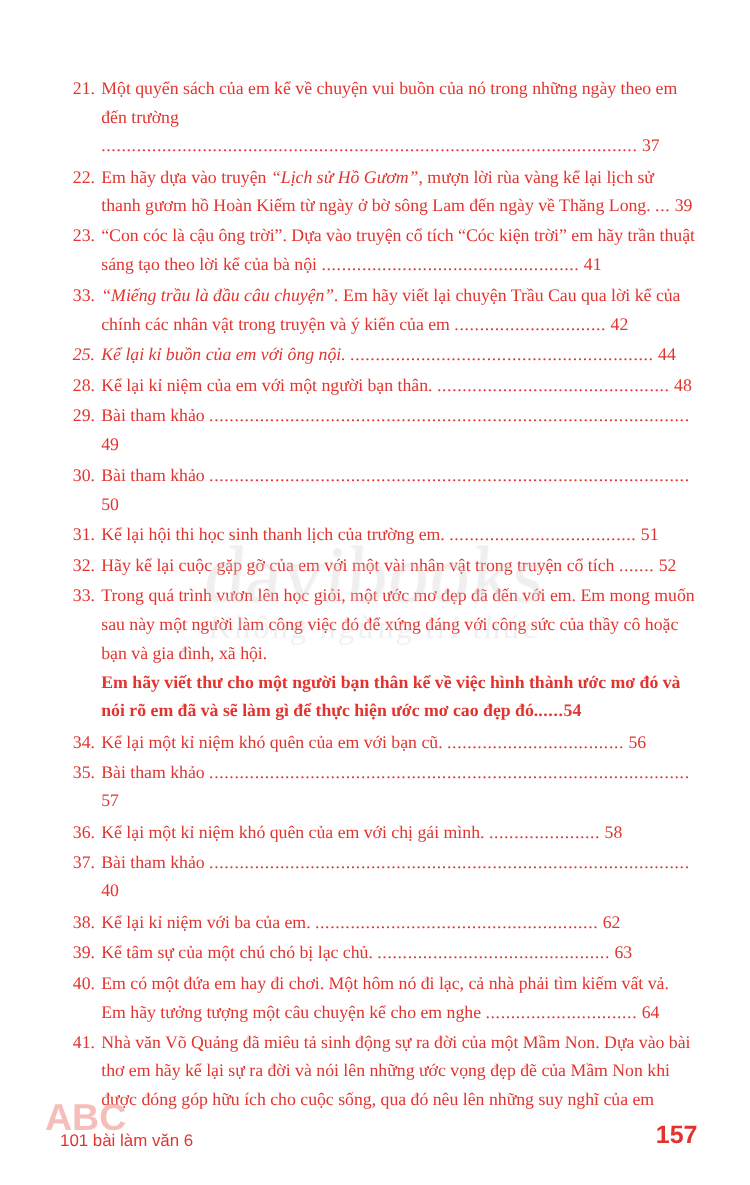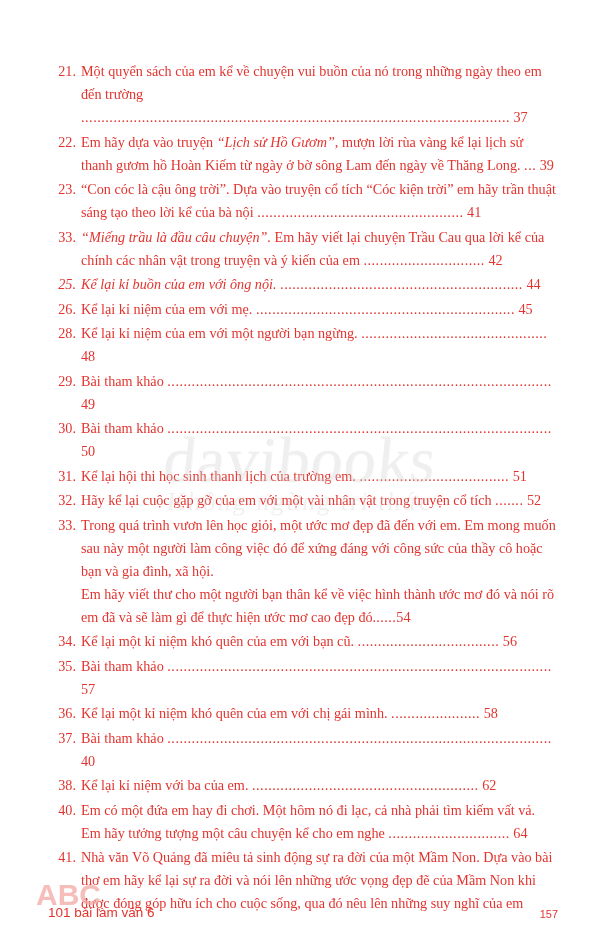--- a/index.html
+++ b/index.html
@@ -55,37 +55,38 @@
   .pg {
     display: inline;
     white-space: nowrap;
   }
   .it {
     font-style: italic;
   }
   .block-extra {
     display: block;
     text-indent: 0;
+    font-weight: bold;
   }
   
   .footer {
     position: absolute;
     left: 48px;
     right: 42px;
     bottom: 28px;
     display: flex;
     justify-content: space-between;
     align-items: flex-end;
     font-family: "Liberation Sans", sans-serif;
     font-size: 13.5px;
     color: #e2342f;
   }
   .footer-num {
-    font-size: 11px;
-    font-weight: normal;
+    font-size: 20px;
+    font-weight: bold;
   }
   
   .watermark {
     position: absolute;
     left: 0;
     right: 0;
     top: 395px;
     height: 150px;
     pointer-events: none;
     display: flex;
@@ -170,34 +171,26 @@
 
     <li class="toc-item">
       <span class="toc-num it">25.</span>
       <span class="toc-body">
         <span class="toc-text it">Kể lại kỉ buồn của em với ông nội.</span>
         <span class="dots"> ............................................................</span>
         <span class="pg">44</span>
       </span>
     </li>
 
-    <li class="toc-item">
-      <span class="toc-num">26.</span>
-      <span class="toc-body">
-        <span class="toc-text">Kể lại kỉ niệm của em với mẹ.</span>
-        <span class="dots"> ................................................................</span>
-        <span class="pg">45</span>
-      </span>
-    </li>
 
 
     <li class="toc-item">
       <span class="toc-num">28.</span>
       <span class="toc-body">
-        <span class="toc-text">Kể lại kỉ niệm của em với một người bạn ngừng.</span>
+        <span class="toc-text">Kể lại kỉ niệm của em với một người bạn thân.</span>
         <span class="dots"> ..............................................</span>
         <span class="pg">48</span>
       </span>
     </li>
 
     <li class="toc-item">
       <span class="toc-num">29.</span>
       <span class="toc-body">
         <span class="toc-text">Bài tham khảo</span>
         <span class="dots"> ...............................................................................................</span>
@@ -280,20 +273,28 @@
 
     <li class="toc-item">
       <span class="toc-num">38.</span>
       <span class="toc-body">
         <span class="toc-text">Kể lại kỉ niệm với ba của em.</span>
         <span class="dots"> ........................................................</span>
         <span class="pg">62</span>
       </span>
     </li>
 
+    <li class="toc-item">
+      <span class="toc-num">39.</span>
+      <span class="toc-body">
+        <span class="toc-text">Kể tâm sự của một chú chó bị lạc chủ.</span>
+        <span class="dots"> ..............................................</span>
+        <span class="pg">63</span>
+      </span>
+    </li>
 
     <li class="toc-item">
       <span class="toc-num">40.</span>
       <span class="toc-body">
         <span class="toc-text">Em có một đứa em hay đi chơi. Một hôm nó đi lạc, cả nhà phải tìm kiếm vất vả. Em hãy tưởng tượng một câu chuyện kể cho em nghe</span>
         <span class="dots"> ..............................</span>
         <span class="pg">64</span>
       </span>
     </li>
 

